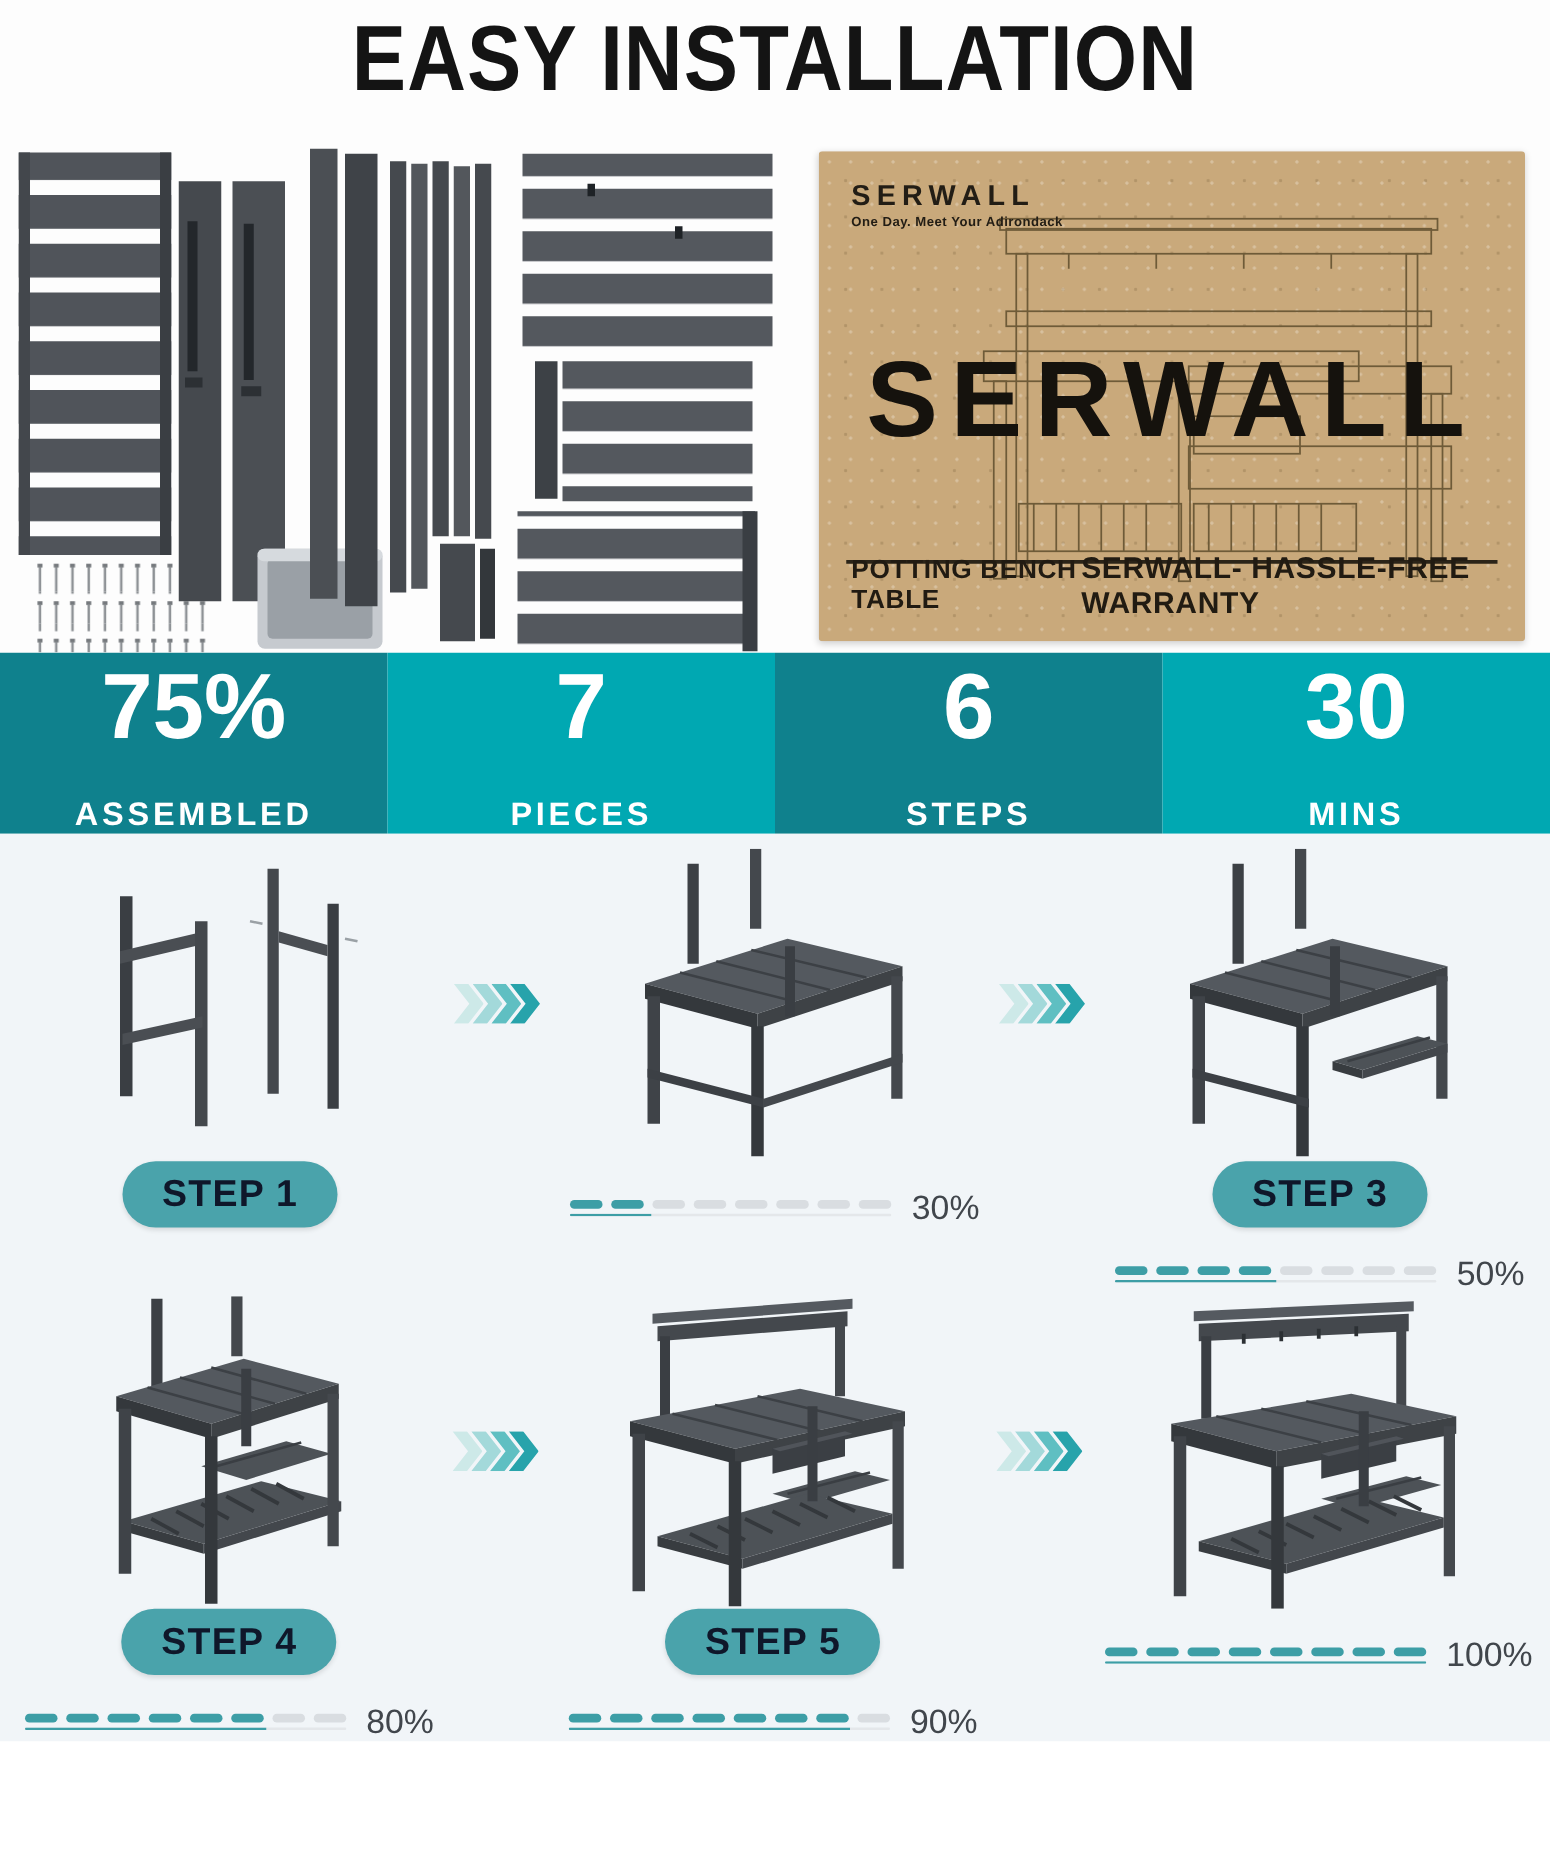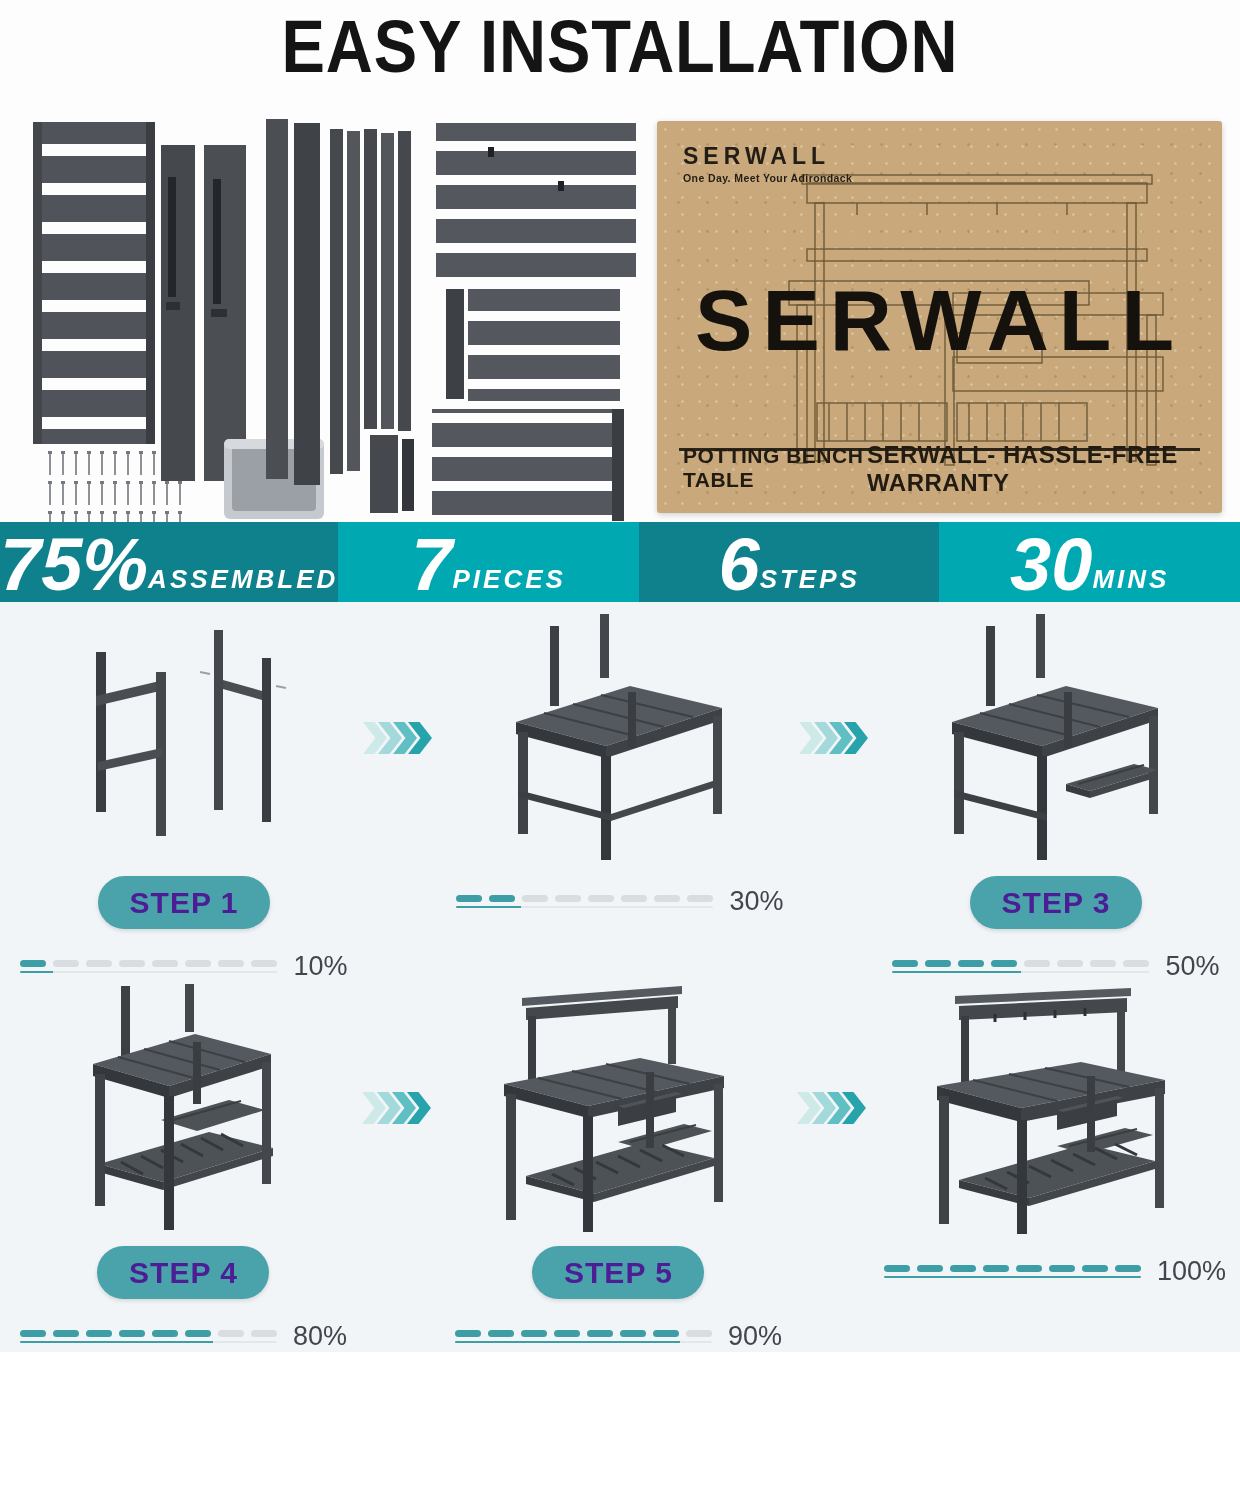--- a/index.html
+++ b/index.html
@@ -12,21 +12,21 @@
   .page { width:1240px; height:1124px; display:flex; flex-direction:column; }
 
   
   .hero { height:558px; background:#fdfdfd; position:relative; }
   .page-title {
     text-align:center; padding-top:4px;
     font-size:74px; font-weight:900; color:#141414;
     letter-spacing:1px; transform:scaleX(.88); transform-origin:center top;
     white-space:nowrap;
   }
-  .hero-row { display:flex; padding:28px 18px 0 18px; gap:14px; }
+  .hero-row { display:flex; padding:28px 18px 0 0; gap:30px; }
   .parts-wrap { width:625px; height:405px; }
   .parts-wrap svg { width:100%; height:100%; }
 
   
   .kraft-box {
     width:565px; height:392px; margin-top:4px;
     background:var(--kraft,#c9a97b);
     background-image:
       radial-gradient(rgba(255,255,255,.28) 1px, transparent 1.6px),
       radial-gradient(rgba(96,74,40,.22) 1px, transparent 1.6px);
@@ -48,37 +48,37 @@
   .kraft-rule { position:absolute; left:22px; right:22px; bottom:62px; height:3px; background:#2b2418; }
   .kraft-bottom {
     position:absolute; left:26px; right:26px; bottom:16px;
     display:flex; justify-content:center; align-items:baseline; color:#211b12;
   }
   .kraft-product { font-size:21px; font-weight:800; letter-spacing:.5px; }
   .kraft-warranty { font-size:24px; font-weight:800; letter-spacing:.5px; }
 
   
   .stats-band { height:207px; display:flex; }
-  .stat { flex:1; display:flex; flex-direction:row; align-items:center; justify-content:center; color:#fff;font-style:italic; }
+  .stat { flex:1; display:flex; flex-direction:column; align-items:center; justify-content:center; color:#fff; }
   .stat:nth-child(odd) { background:var(--band-dark,#0f818d); }
   .stat:nth-child(even) { background:var(--band-light,#00a8b2); }
   .stat-value { font-size:74px; font-weight:800; line-height:1; margin-top:6px; }
   .stat-label { font-size:26px; font-weight:700; letter-spacing:3px; margin-top:34px; }
 
   
   .steps { flex:1; background:var(--steps-bg,#f1f5f8); padding:10px 14px 0 14px; }
   .steps-row { display:flex; align-items:flex-start; }
   .step-cell { flex:1; display:flex; flex-direction:column; align-items:center; }
   .step-art { height:252px; width:300px; display:flex; align-items:flex-end; justify-content:center; }
   .step-art svg { width:300px; height:250px; }
   .step-pill {
-    margin-top:12px; min-width:172px; height:53px; padding:0 30px;
+    min-width:172px; height:53px; padding:0 30px;
     background:var(--pill,#4aa3ab); border-radius:999px;
     display:flex; align-items:center; justify-content:center;
-    color:#4c1d95; font-size:30px; font-weight:700; letter-spacing:1px;
+    color:#0f172a; font-size:30px; font-weight:700; letter-spacing:1px;
     box-shadow:0 2px 4px rgba(0,0,0,.12);
   }
   .step-progress { margin-top:22px; display:flex; align-items:center; gap:16px; }
   .bar-visual { display:flex; flex-direction:column; gap:4px; }
   .dashes { display:flex; gap:7px; }
   .dash { width:26px; height:7px; border-radius:3.5px; background:var(--progress-empty,#d9dde1); }
   .dash.filled { background:var(--progress-filled,#3d9ea6); }
   .track { height:2px; background:#e4e7ea; border-radius:1px; overflow:hidden; }
   .track-fill { height:2px; background:var(--progress-filled,#3d9ea6); width:0; }
   .step-percent { font-size:27px; font-weight:400; color:#41464c; }
@@ -238,38 +238,20 @@
             <rect x="122" y="58" width="10" height="164" fill="#44484d"></rect>
             <polygon points="64,148 128,134 128,143 64,157" fill="#4a4e53"></polygon>
             <rect x="180" y="16" width="9" height="180" fill="#44484d"></rect>
             <rect x="228" y="44" width="9" height="164" fill="#3a3e43"></rect>
             <polygon points="189,66 228,77 228,86 189,75" fill="#4a4e53"></polygon>
             <line x1="166" y1="58" x2="176" y2="60" stroke="#9aa0a5" stroke-width="2"></line>
             <line x1="242" y1="72" x2="252" y2="74" stroke="#9aa0a5" stroke-width="2"></line>
           </svg>
         </div>
         <div class="step-pill">STEP 1</div>
-        <div class="step-progress">
-          <div class="bar-visual">
-            <div class="dashes">
-                <span class="dash filled"></span>
-                <span class="dash"></span>
-                <span class="dash"></span>
-                <span class="dash"></span>
-                <span class="dash"></span>
-                <span class="dash"></span>
-                <span class="dash"></span>
-                <span class="dash"></span>
-              </div>
-            <div class="track">
-                <div class="track-fill" style="width: 12.5%;"></div>
-              </div>
-          </div>
-          <span class="step-percent">10%</span>
-        </div>
       </div>
 
       <div class="arrow">
         <span class="chev" style="background: rgb(205, 233, 232);"></span>
           <span class="chev" style="background: rgb(163, 217, 218);"></span>
           <span class="chev" style="background: rgb(95, 191, 194);"></span>
           <span class="chev" style="background: rgb(39, 163, 171);"></span>
       </div>
 
       <div class="step-cell">

